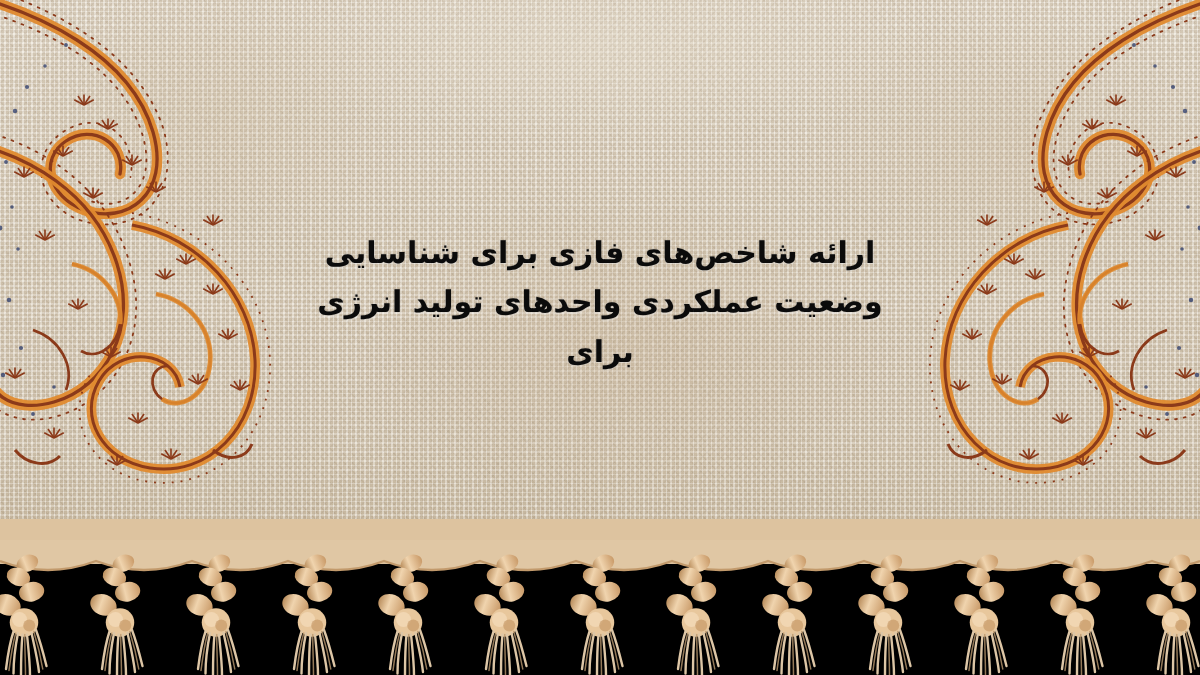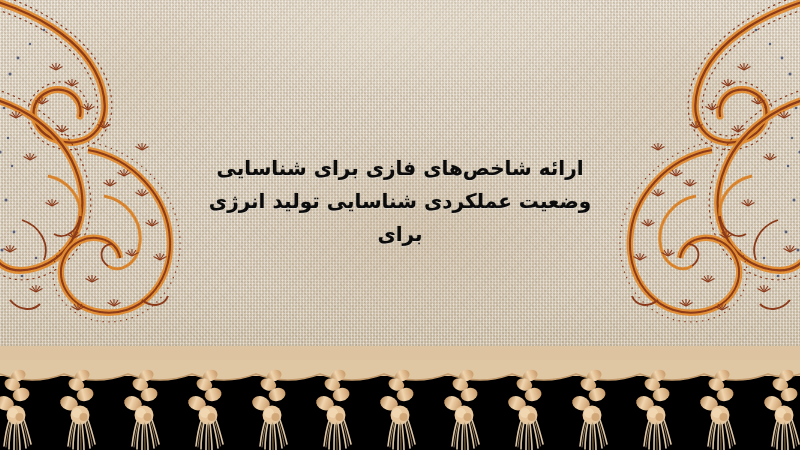--- a/index.html
+++ b/index.html
@@ -254,21 +254,21 @@
         <circle cx="52" cy="30" r="1.3"></circle>
           <circle cx="18" cy="74" r="1.5"></circle>
         <circle cx="30" cy="276" r="1.3"></circle>
           <circle cx="44" cy="258" r="1.2"></circle>
       </g>
     </svg>
   </div>
 
   <div id="title">
     <span class="ln">ارائه شاخص‌های فازی برای شناسایی</span>
-    <span class="ln">وضعیت عملکردی شناسایی تولید انرژی</span>
+    <span class="ln">وضعیت عملکردی واحدهای تولید انرژی</span>
     <span class="ln">برای</span>
   </div>
 
   <div id="blackband"></div>
 
   <div id="hem"></div>
 
   <div id="fringe">
     <svg viewBox="0 0 800 90" width="800" height="90" xmlns="http://www.w3.org/2000/svg" aria-hidden="true">
       <defs>

